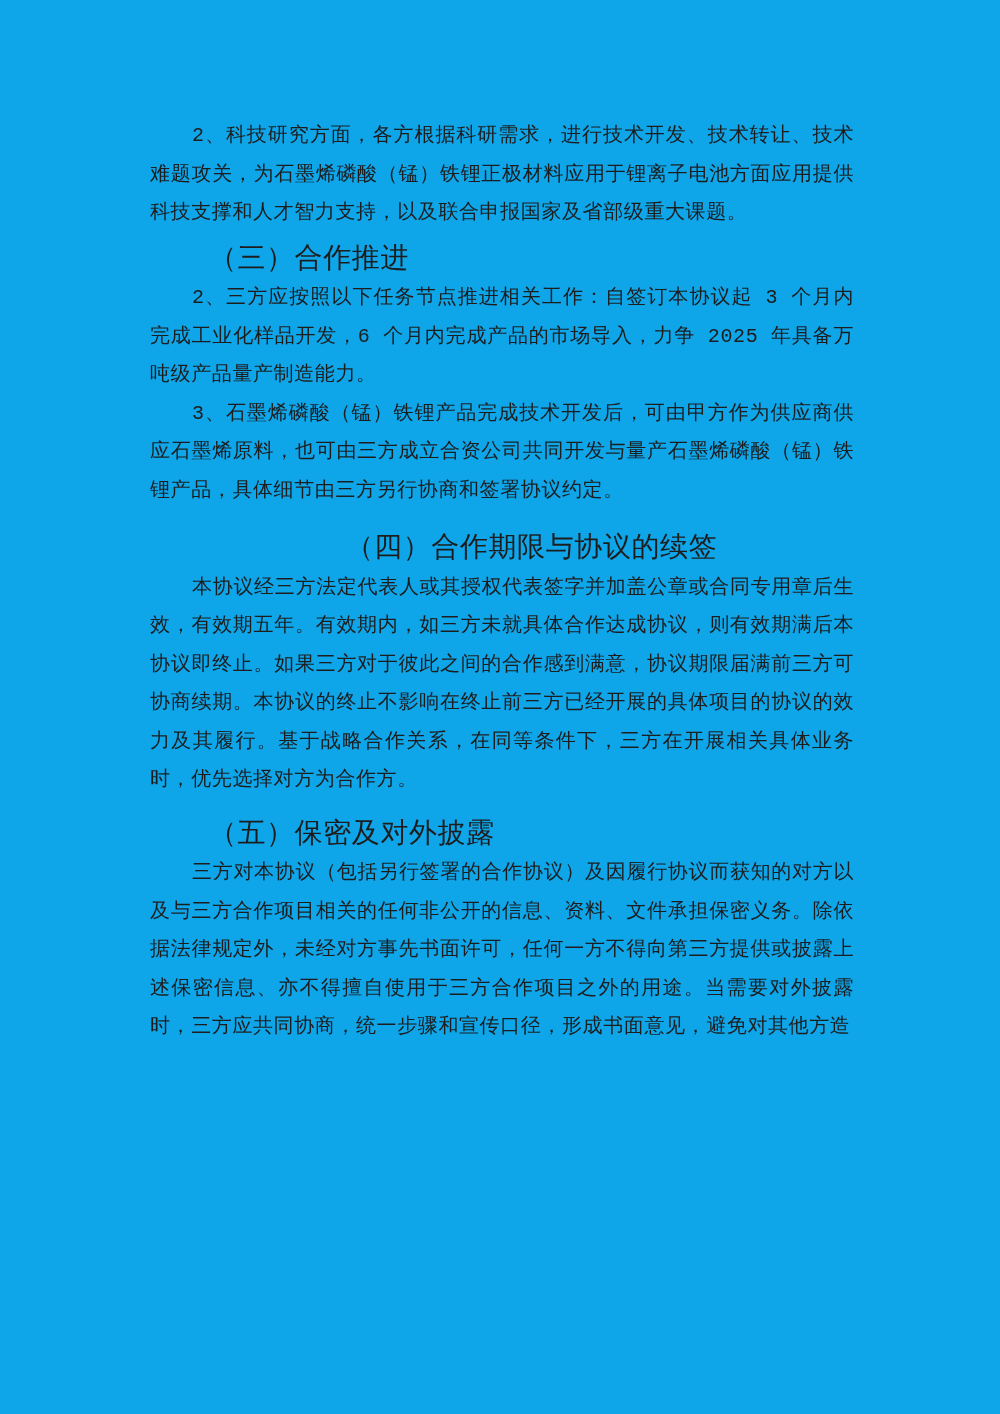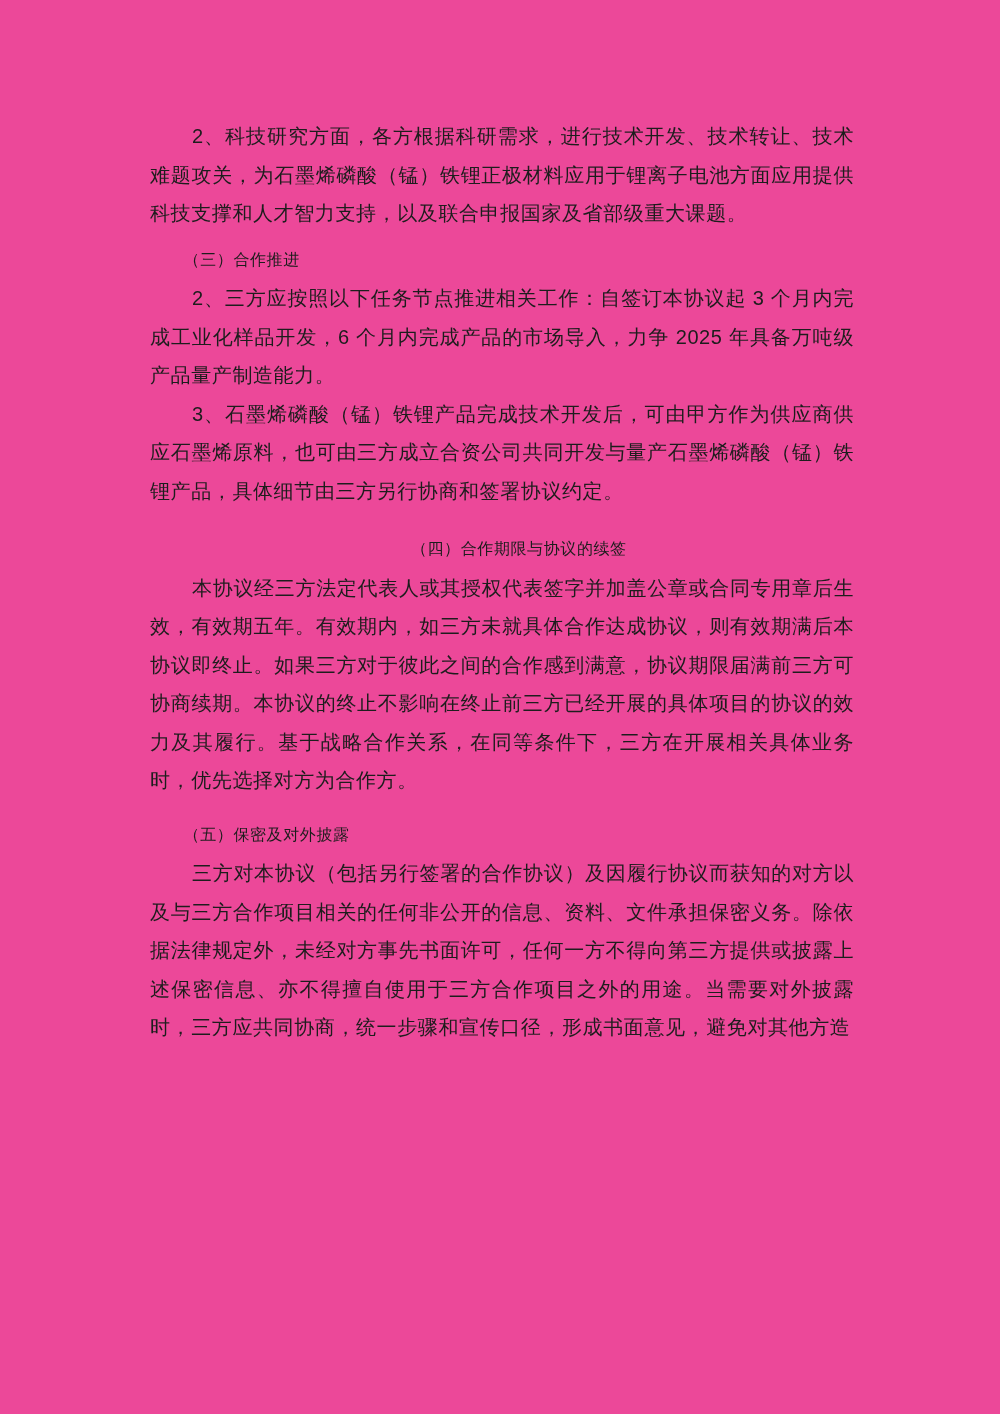--- a/index.html
+++ b/index.html
@@ -4,23 +4,23 @@
 <style>
   html, body {
     margin: 0;
     padding: 0;
     background: #ffffff;
   }
   .page {
     position: relative;
     width: 1000px;
     height: 1414px;
-    background: #ec4899;
+    background: #0ea5e9;
     overflow: hidden;
-    font-family: Liberation Sans, sans-serif;
+    font-family: Liberation Mono, monospace;
     color: #1d1d1d;
   }
   .content {
     position: absolute;
     left: 150px;
     top: 117px;
     width: 704px;
     font-size: 20px;
     line-height: 38.5px;
     letter-spacing: 0.6px;
@@ -29,21 +29,21 @@
     margin: 0;
     text-indent: 2.1em;
     text-align: justify;
     text-align-last: left;
   }
   .heading {
     margin: 0;
     text-indent: 2.1em;
     text-align: left;
     font-weight: normal;
-    font-size: 16px;
+    font-size: 28px;
   }
   .heading.h-three { margin-top: 8px; }
   .heading.h-four  { margin-top: 20px; text-align: center; }
   .heading.h-five  { margin-top: 16px; }
 </style>
 </head>
 <body>
 
 <div class="page">
   <div class="content">

